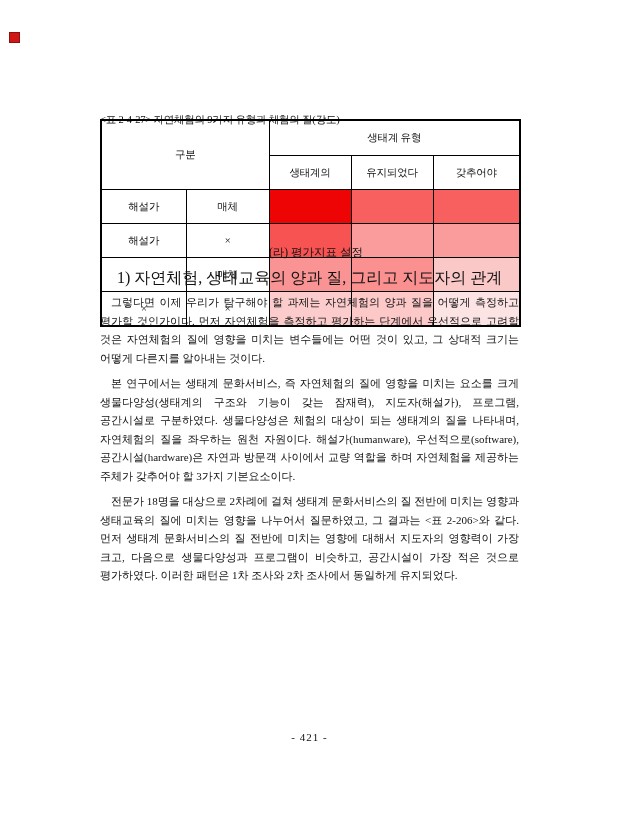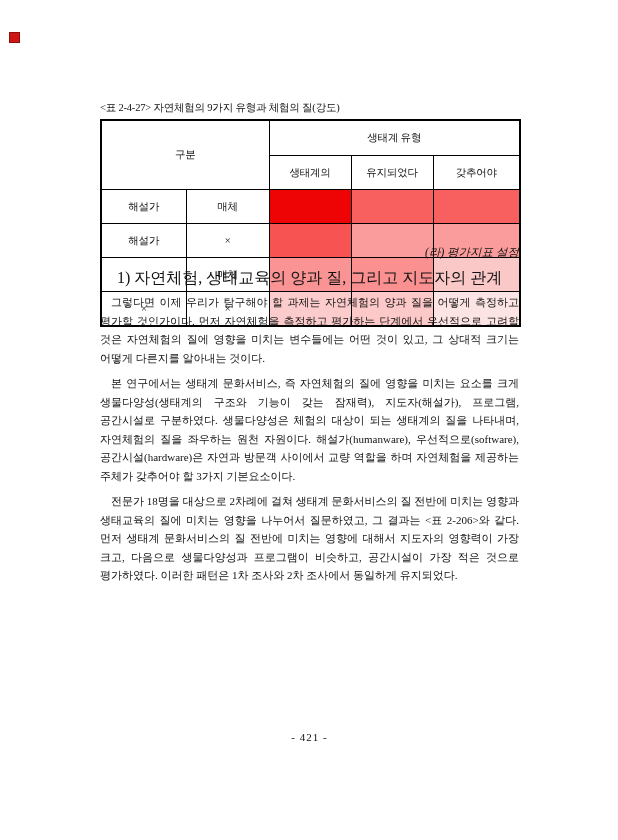--- a/index.html
+++ b/index.html
@@ -17,21 +17,21 @@
     left: 9px;
     top: 32px;
     width: 11px;
     height: 11px;
     border: 1px solid #8d0f0f;
     box-sizing: border-box;
   }
   .table-caption {
     position: absolute;
     left: 100px;
-    top: 101px;
+    top: 113px;
     width: 419px;
     font-size: 10.5px;
     letter-spacing: -0.2px;
     white-space: nowrap;
   }
   .table-wrap {
     position: absolute;
     left: 100px;
     top: 119px;
   }
@@ -58,22 +58,21 @@
     width: 419px;
     font-size: 11px;
     line-height: 18.5px;
     text-align: justify;
   }
   .section-heading {
     margin: 0 0 7px 0;
     padding-left: 13px;
     font-size: 11.5px;
     font-weight: normal;
-    text-align: right;
-    font-style: italic;
+    text-align: center;
   }
   .sub-heading {
     margin: 0 0 6px 0;
     padding-left: 17px;
     font-size: 16px;
     font-weight: normal;
     text-align: left;
   }
   p.body-para {
     margin: 0 0 7px 0;

